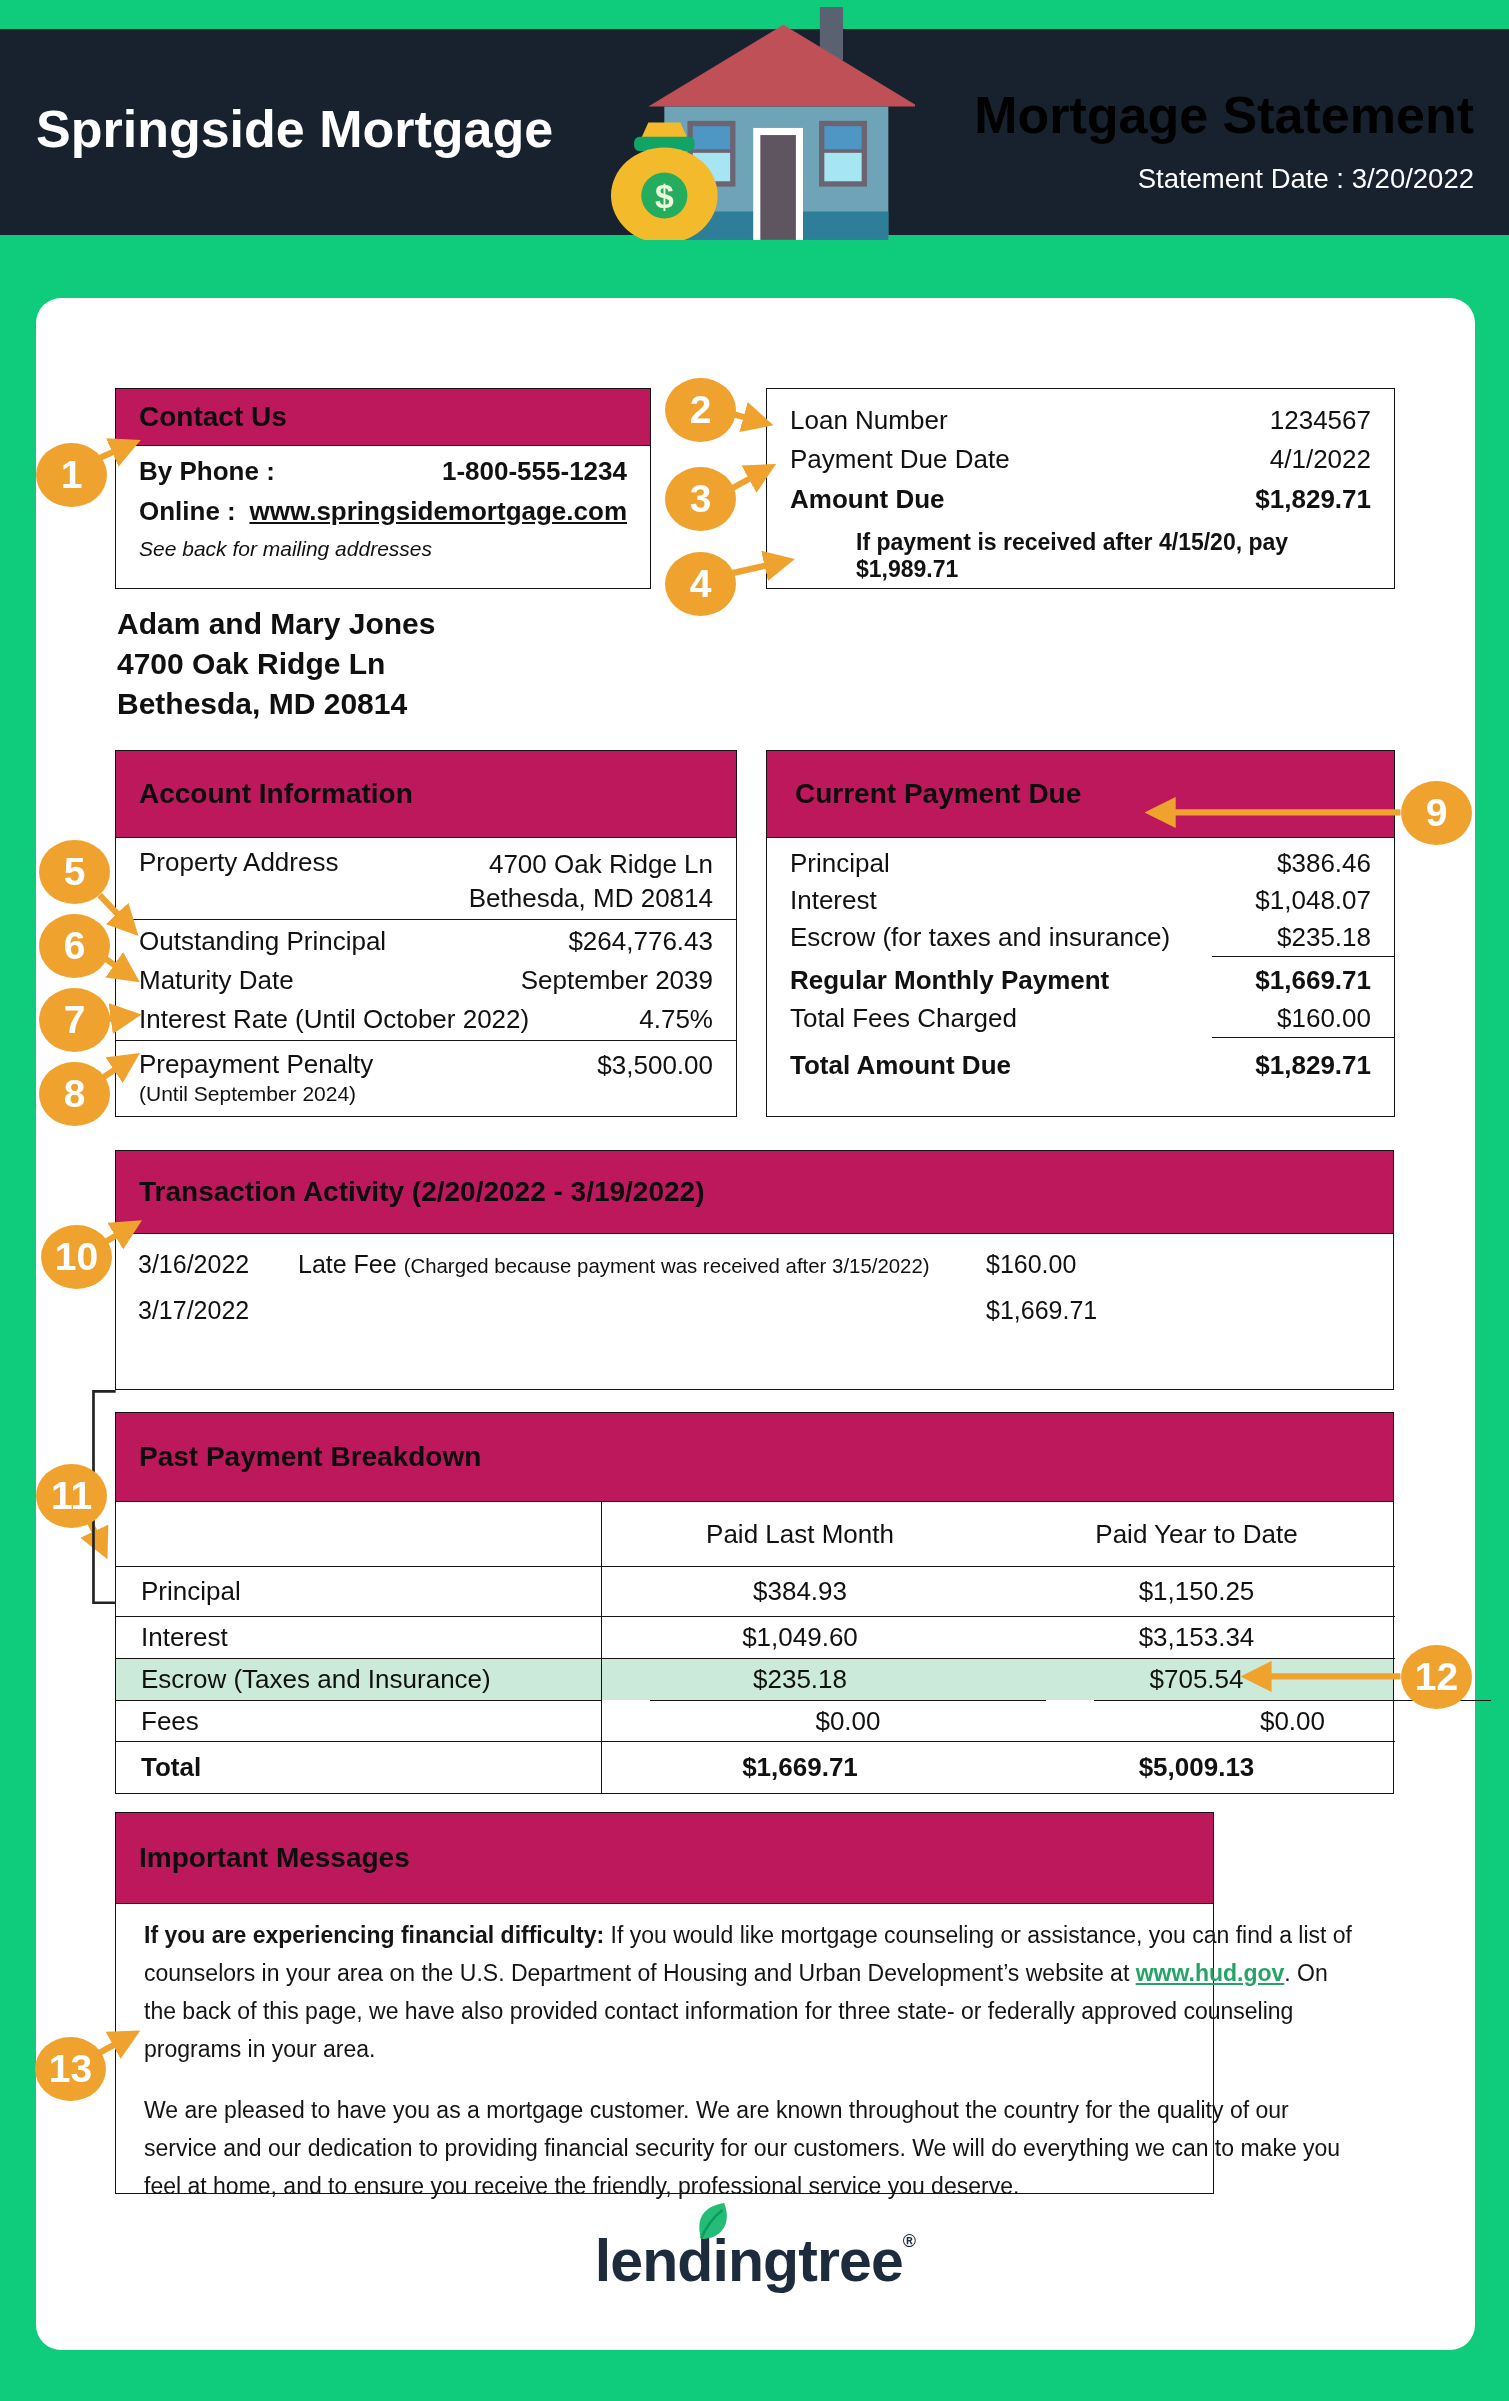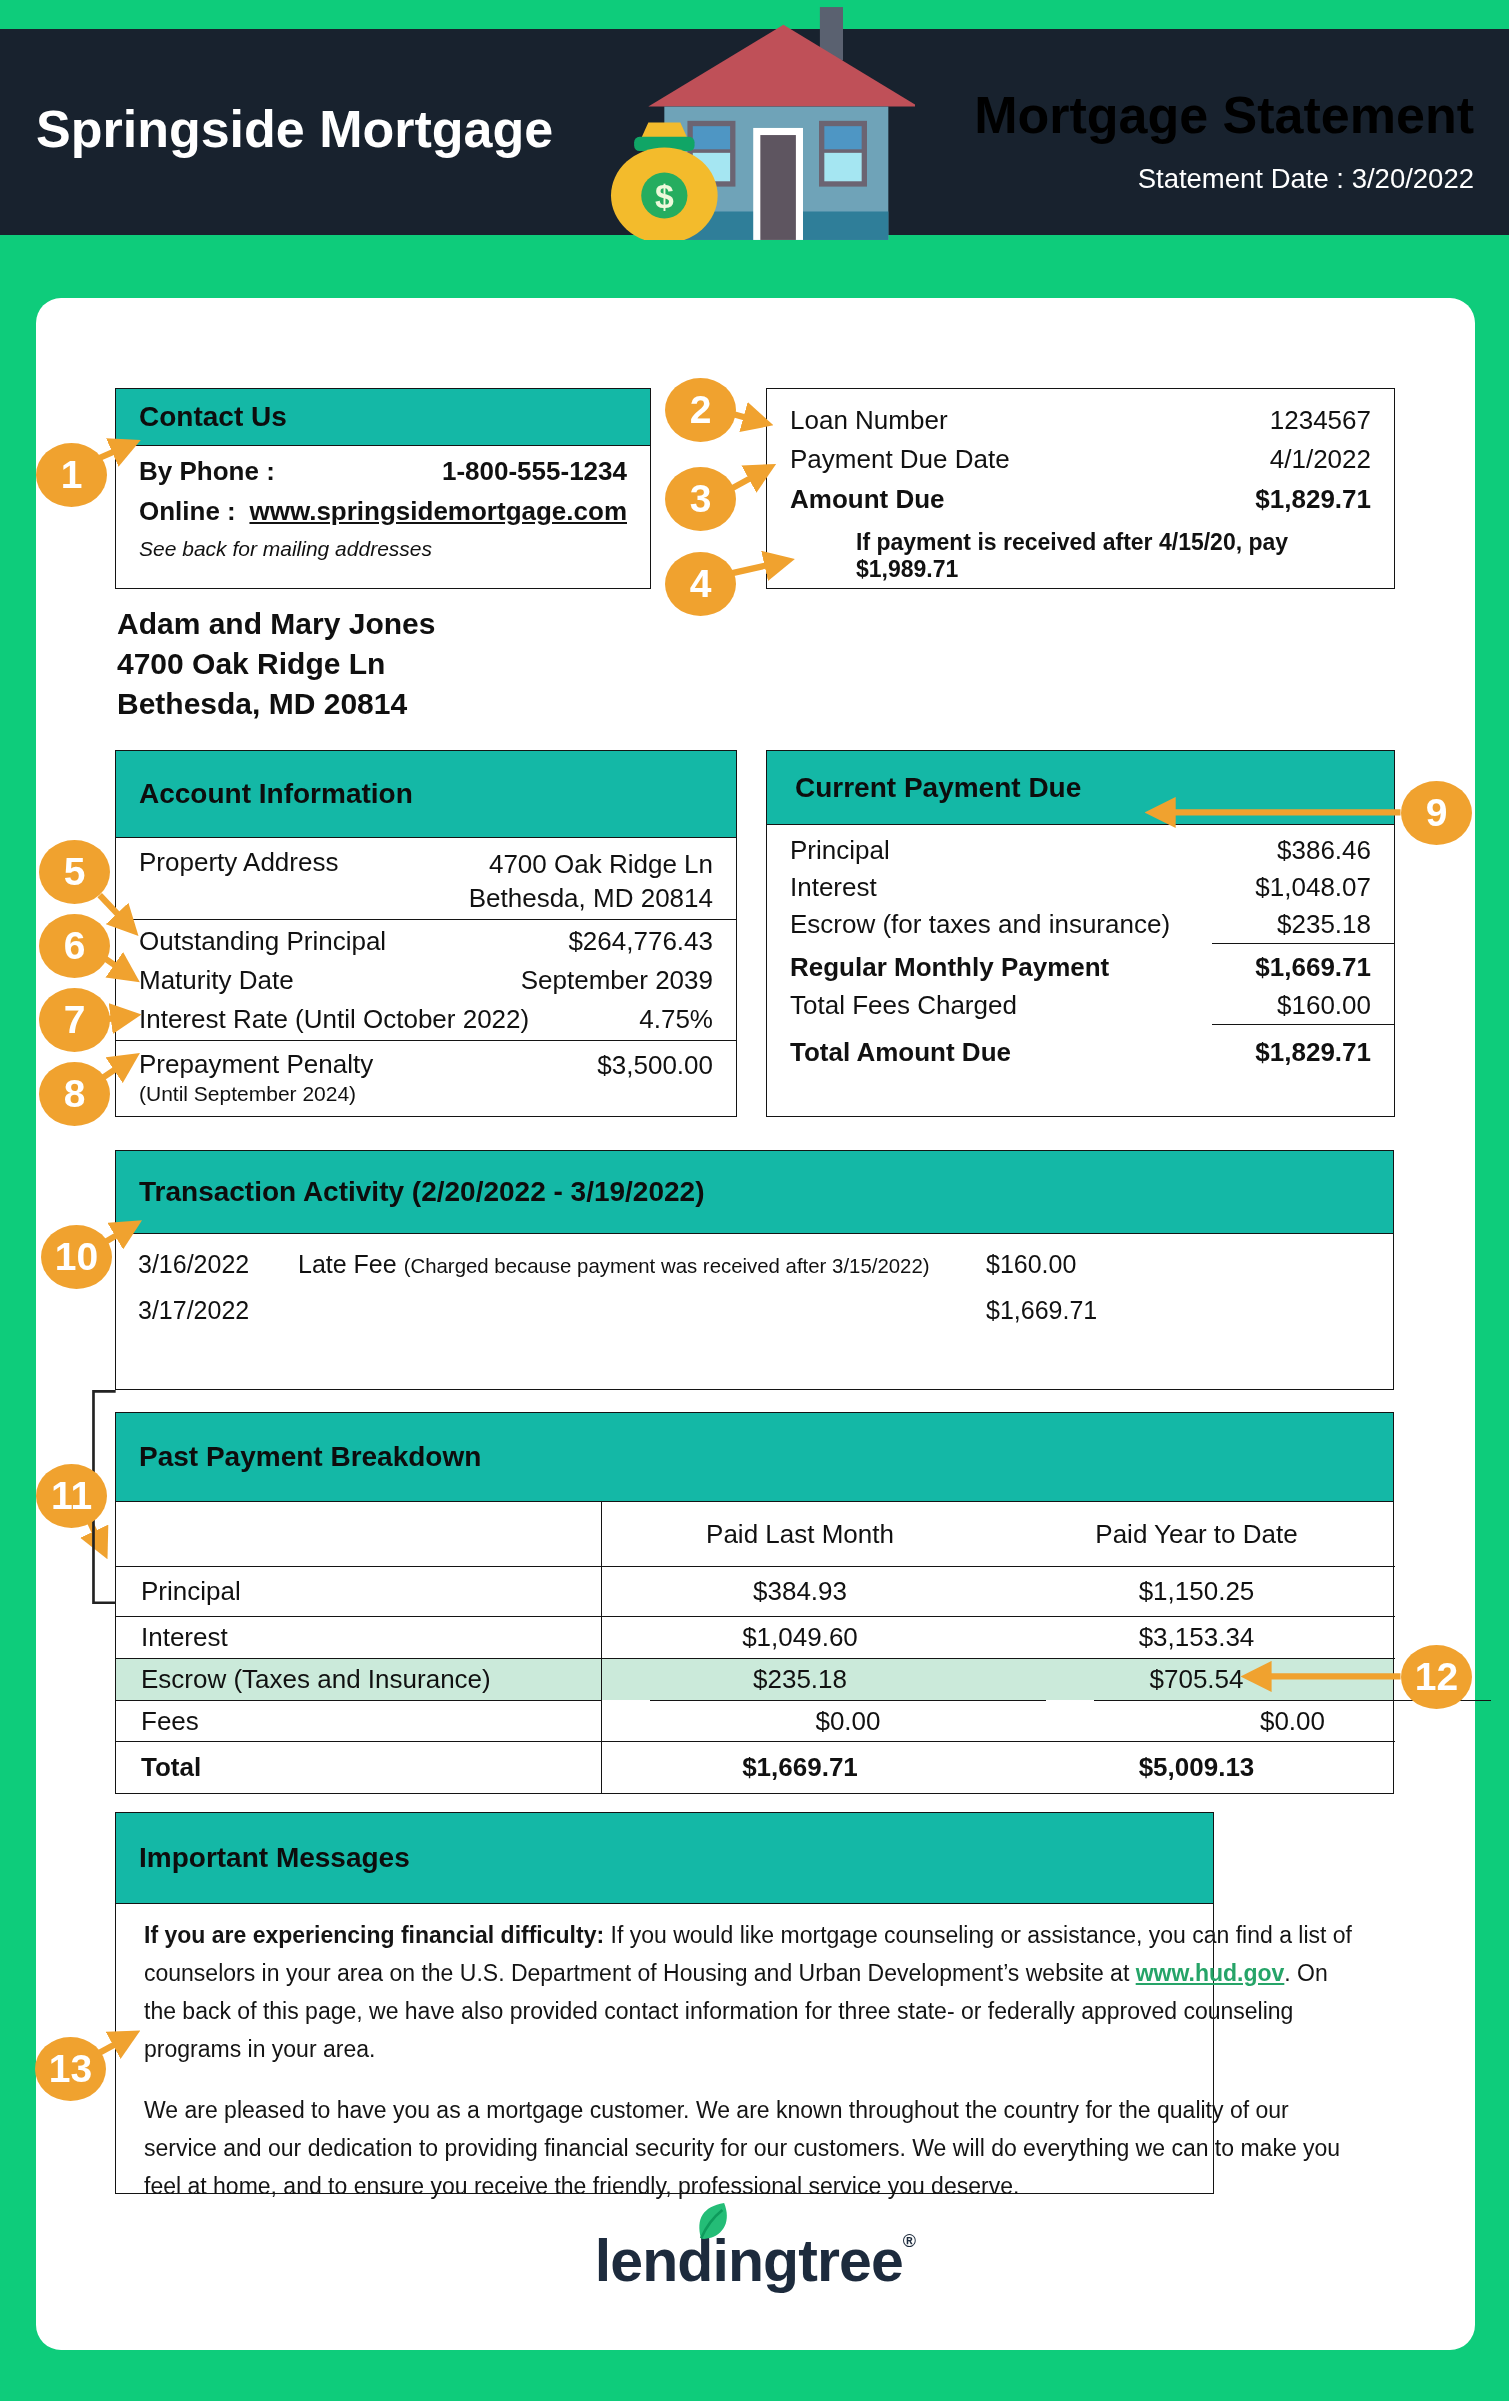--- a/index.html
+++ b/index.html
@@ -12,21 +12,21 @@
   .topband { position:absolute; left:0; top:29px; width:1510px; height:206px; background:#18222e; }
   .brand { position:absolute; left:36px; top:99px; font-size:52px; font-weight:700; color:#ffffff; letter-spacing:0px; }
   .hdr-title { position:absolute; right:36px; top:85px; font-size:52px; font-weight:700; color:#000000; text-align:right; }
   .hdr-date { position:absolute; right:36px; top:163px; font-size:27.5px; font-weight:400; color:#ffffff; text-align:right; }
 
   
   .card { position:absolute; left:36px; top:298px; width:1439px; height:2052px; background:#ffffff; border-radius:25px; }
 
   
   .box { position:absolute; background:#fff; border:1.8px solid #141414; }
-  .box-head { background:#14b8a6; border-bottom:1.8px solid #141414; display:flex; align-items:center; padding-left:23px; font-weight:700; color:#0d0d0d; }
+  .box-head { background:#be185d; border-bottom:1.8px solid #141414; display:flex; align-items:center; padding-left:23px; font-weight:700; color:#0d0d0d; }
   .h32 { font-size:28px; }
 
   .rowline { display:flex; justify-content:space-between; align-items:center; padding:0 23px; font-size:26px; color:#111; }
   .bold { font-weight:700; }
   .ital { font-style:italic; }
   .under { text-decoration:underline; }
 
   
   .contact-note { padding:0 23px; font-size:21px; color:#111; }
 
@@ -163,21 +163,21 @@
     <div class="rowline" style="height:75px; align-items:flex-start; padding-top:9px;">
       <span style="line-height:28px;">
         <span>Prepayment Penalty</span><br>
         <span class="sub">(Until September 2024)</span>
       </span>
       <span>$3,500.00</span>
     </div>
   </div>
 
   <div class="box" style="left:766px; top:750px; width:629px; height:367px;">
-    <div class="box-head h32" style="height:74px;padding-left:28px;">Current Payment Due</div>
+    <div class="box-head h32" style="height:87px;padding-left:28px;">Current Payment Due</div>
     <div class="rowline" style="height:37px; margin-top:7px;">
       <span>Principal</span>
       <span>$386.46</span>
     </div>
     <div class="rowline" style="height:37px;">
       <span>Interest</span>
       <span>$1,048.07</span>
     </div>
     <div class="rowline" style="height:37px;">
       <span>Escrow (for taxes and insurance)</span>

